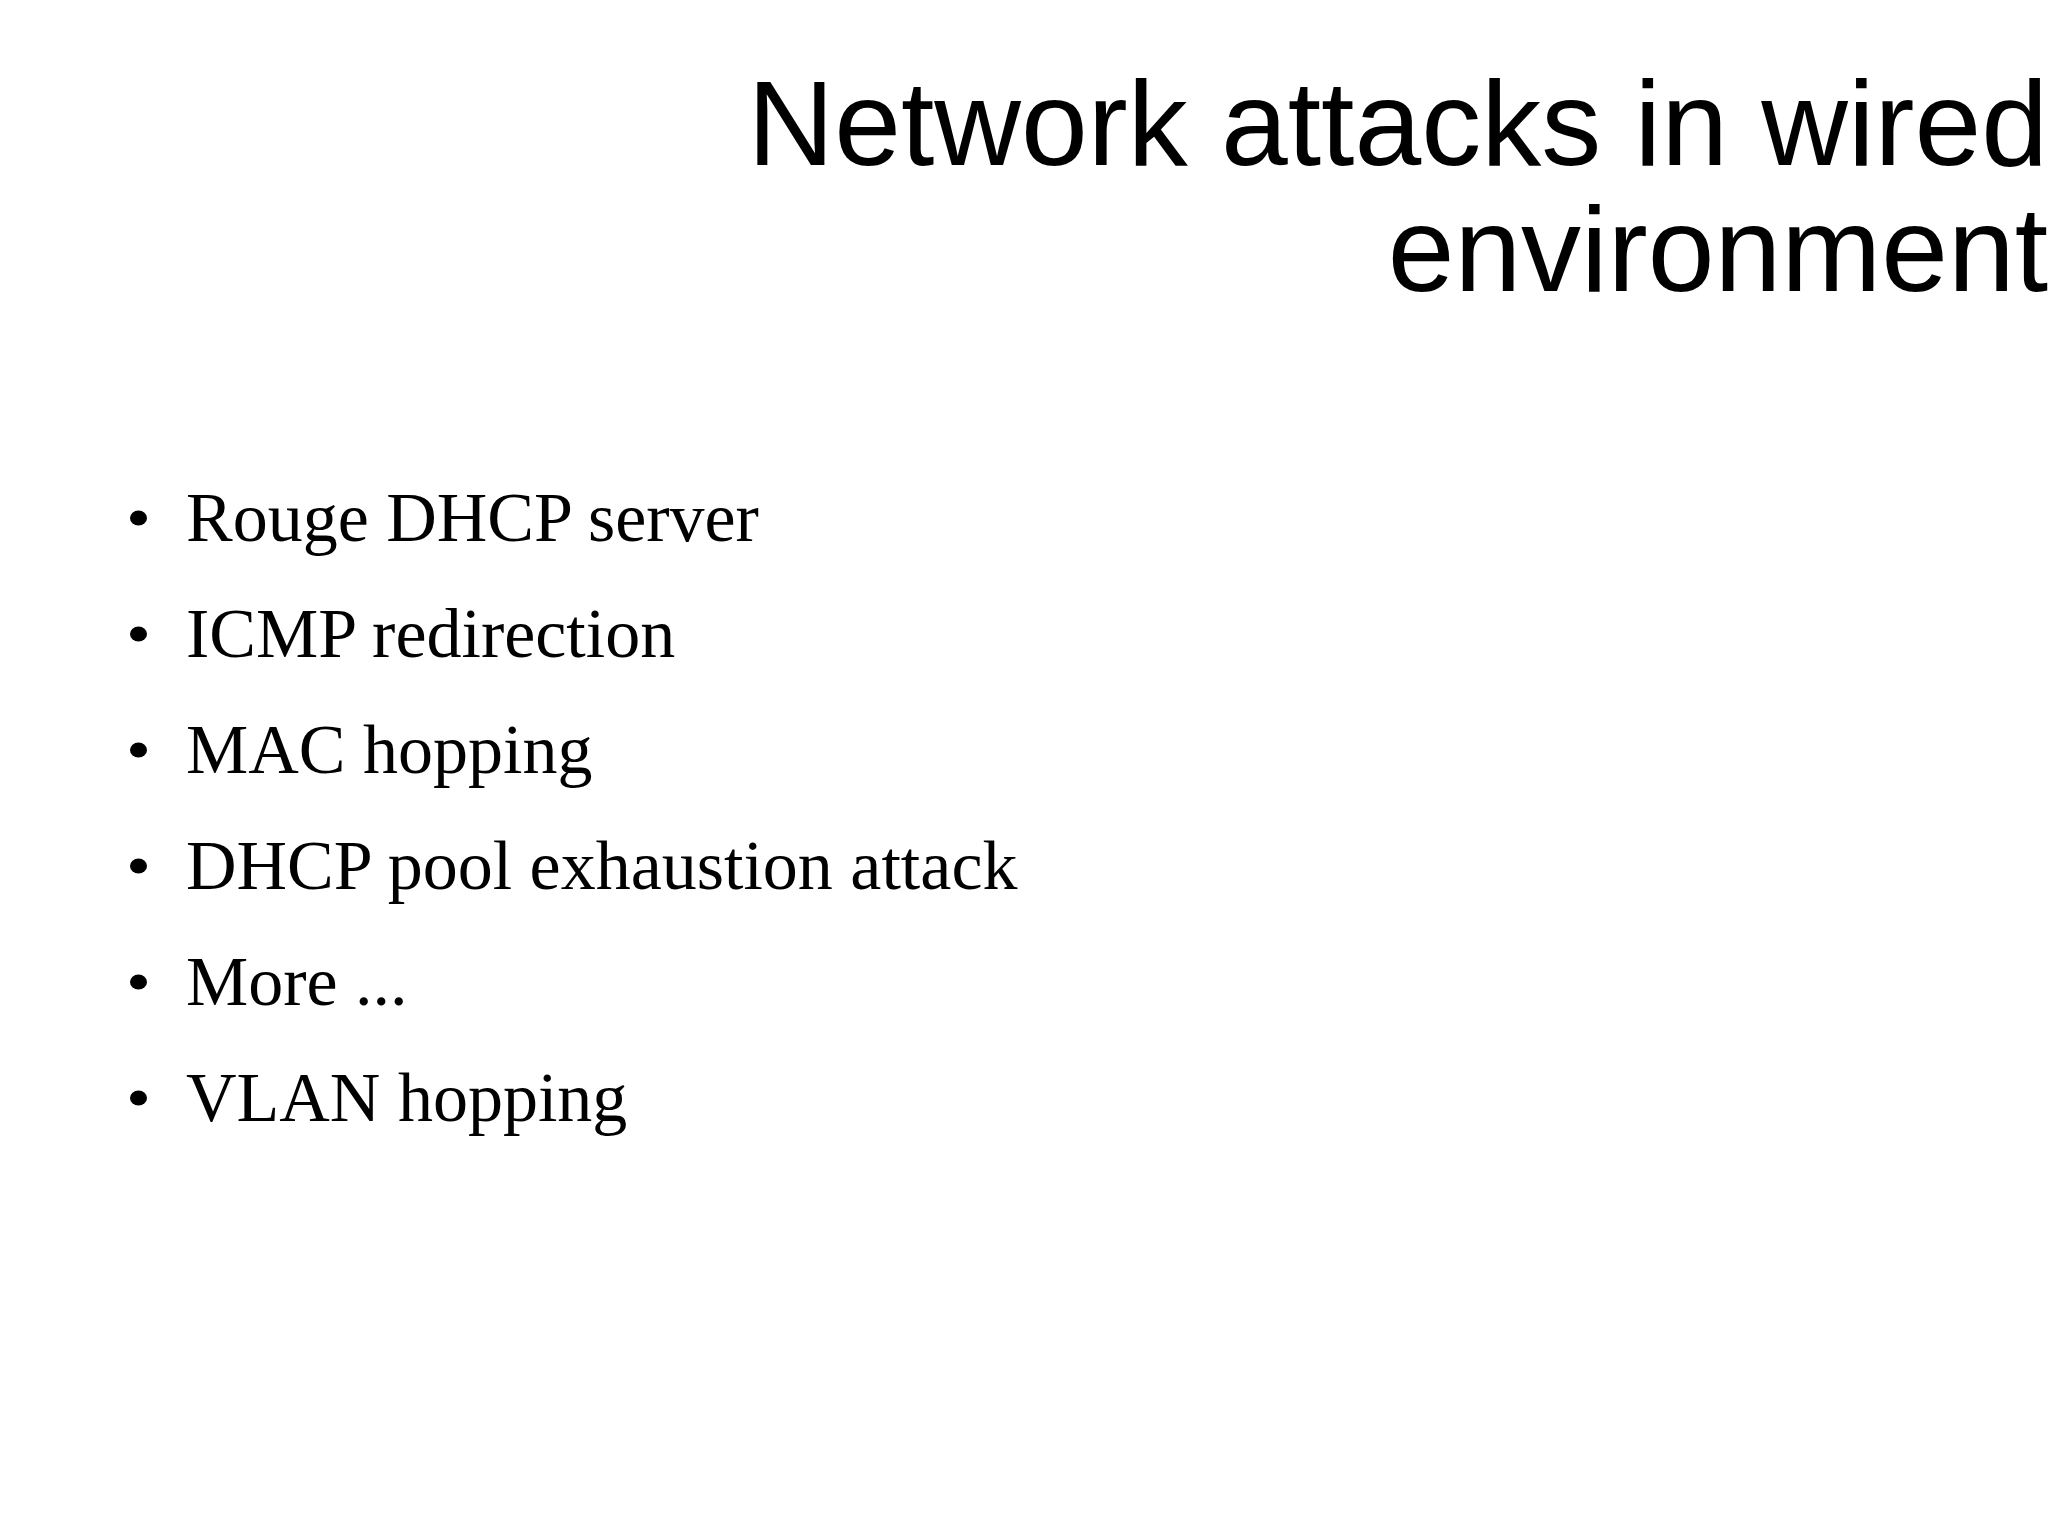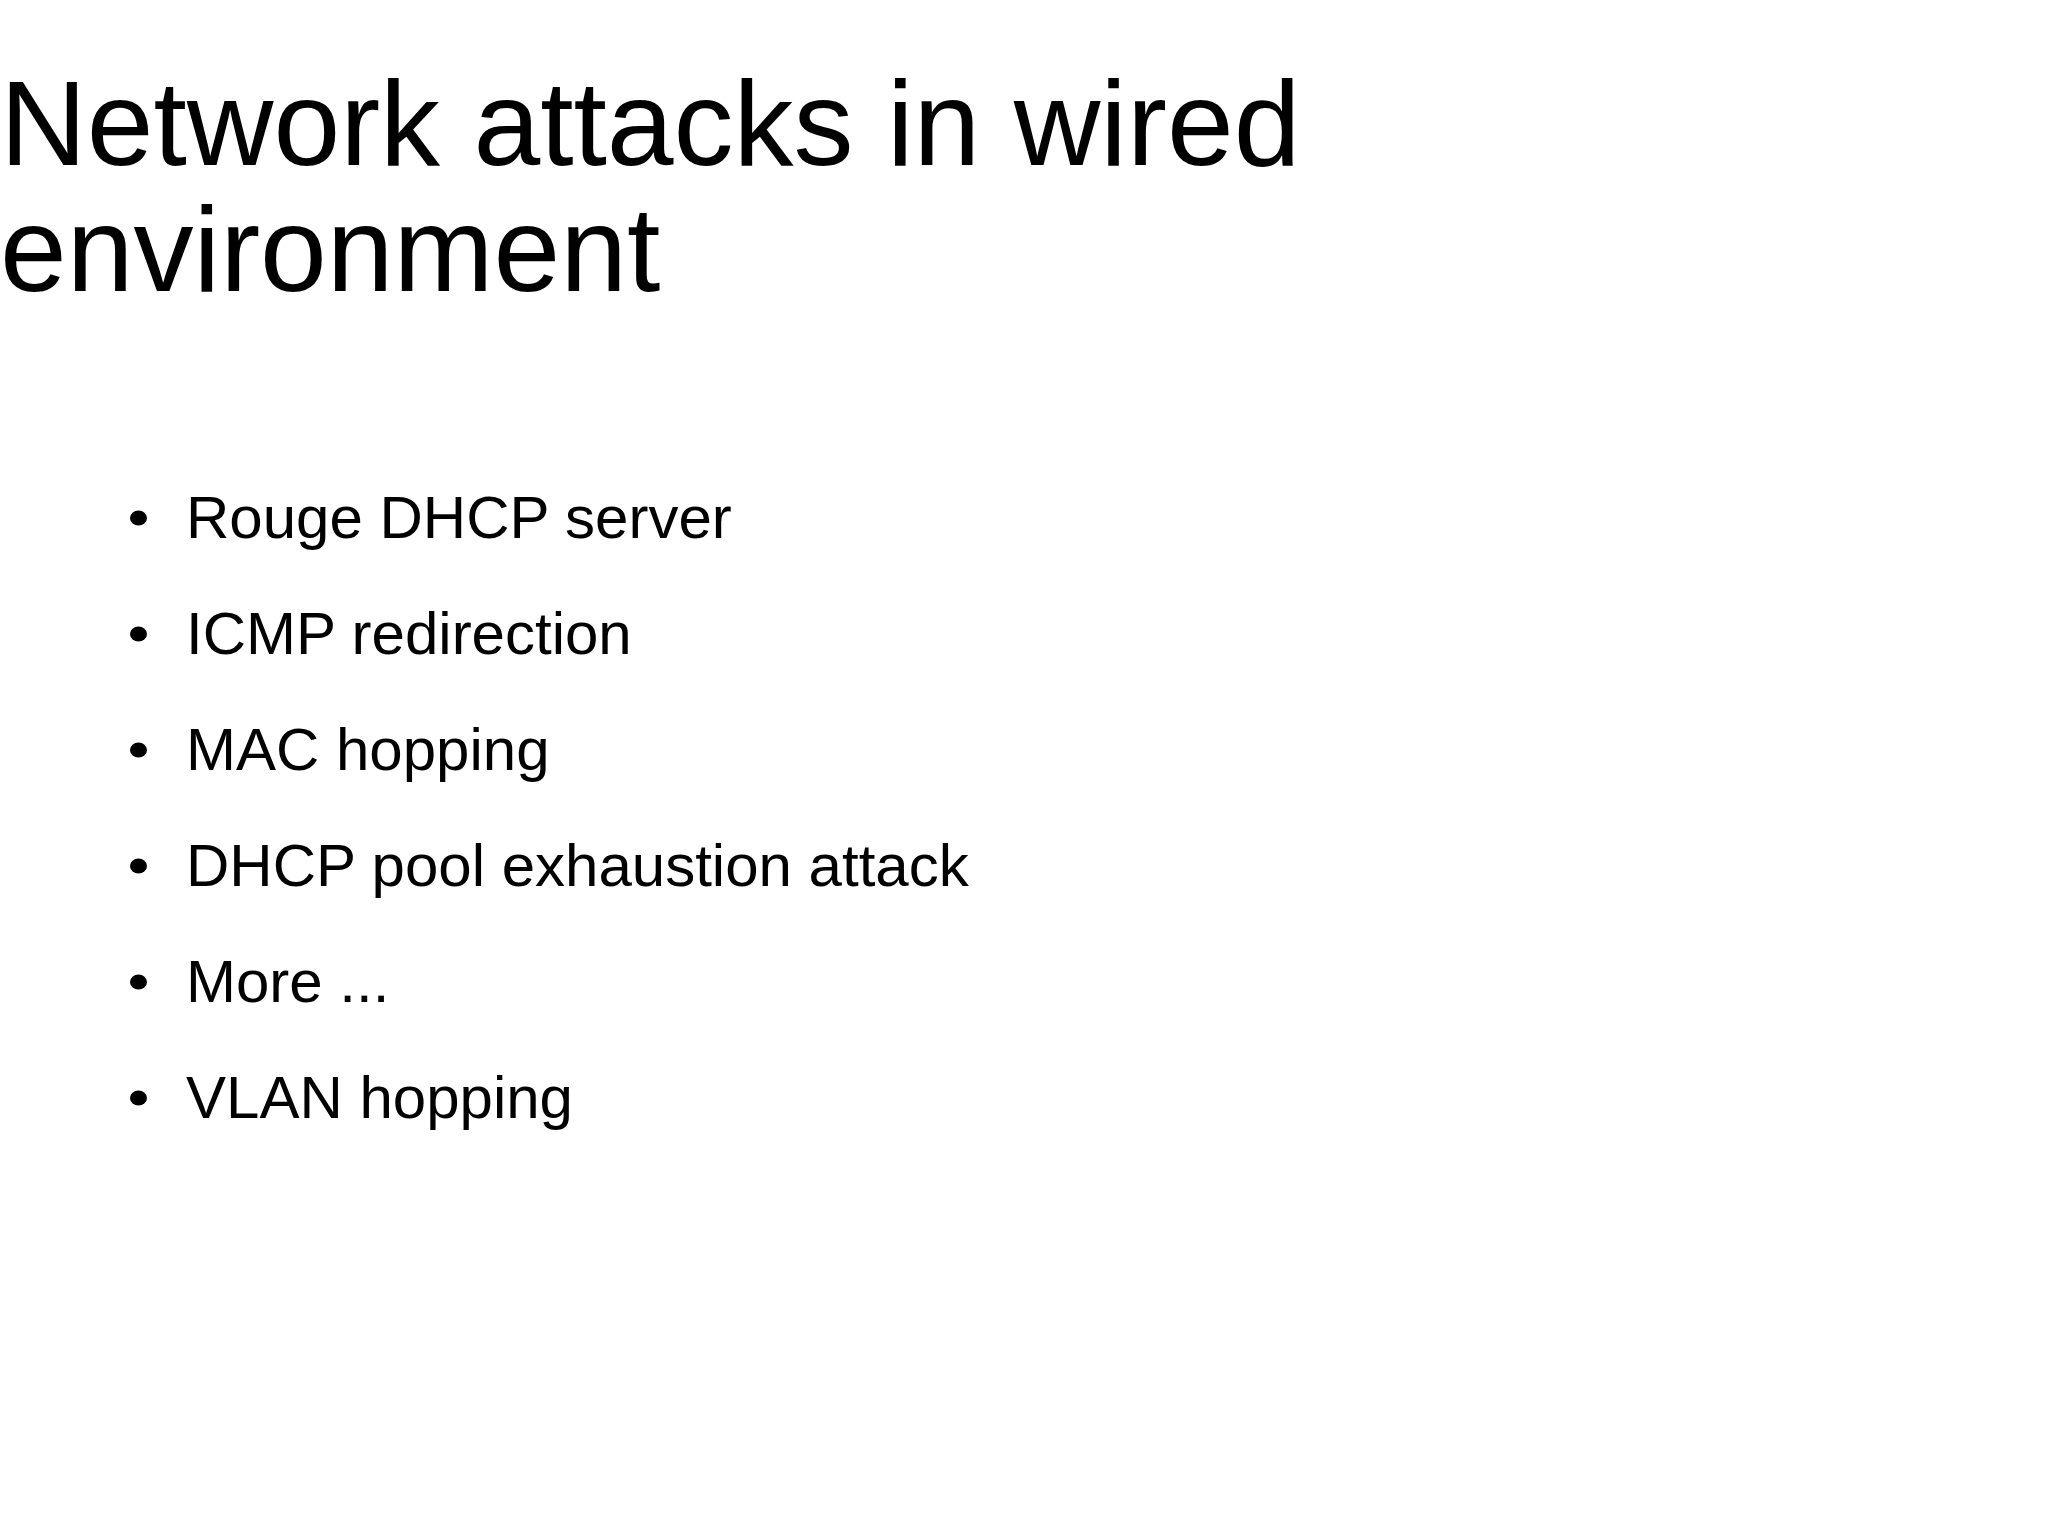--- a/index.html
+++ b/index.html
@@ -18,32 +18,33 @@
     position: relative;
     width: 2048px;
     height: 1535px;
     background: #ffffff;
   }
   .slide-title {
     margin: 60px 0 0 0;
     font-size: 120px;
     line-height: 126px;
     font-weight: normal;
-    text-align: left;
+    text-align: right;
     letter-spacing: 0;
   }
   .slide-title .title-line {
     display: block;
   }
   .bullet-list {
     list-style: none;
     margin: 148px 12px 0 128px;
     padding: 0;
-    font-size: 60px;
+    font-size: 70px;
     line-height: 116px;
+    font-family: Liberation Serif, serif;
   }
   .bullet-list li {
     position: relative;
     padding-left: 58px;
     white-space: nowrap;
   }
   .bullet-list li::before {
     content: "";
     position: absolute;
     left: 2px;

